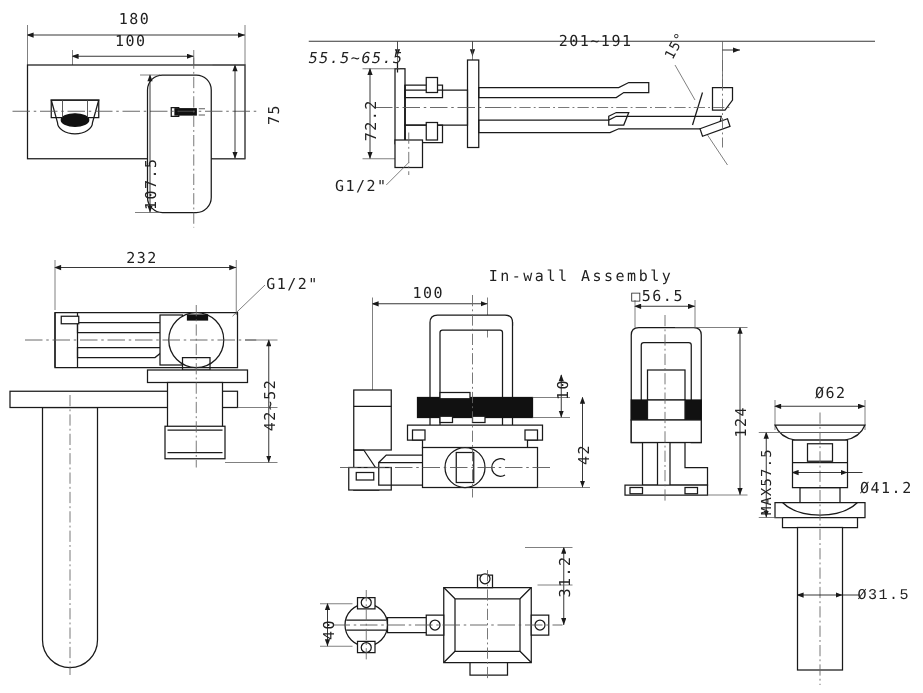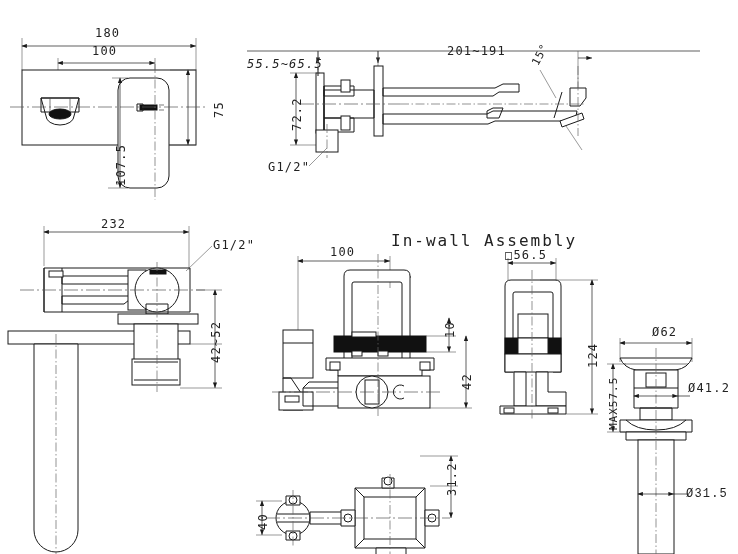--- a/index.html
+++ b/index.html
@@ -1,25 +1,25 @@
 <!DOCTYPE html>
 <html><head>
 <meta charset="utf-8">
 <style>
   html,body{margin:0;padding:0;background:#ffffff;}
   body{width:738px;height:554px;overflow:hidden;
        font-family:"DejaVu Sans Mono","Liberation Mono",monospace;color:#1a1a1a;}
-  #sheet{position:relative;width:738px;height:438px;background:#fff;margin-top:18px;}
+  #sheet{position:relative;width:738px;height:438px;background:#fff;}
   svg{position:absolute;left:0;top:0;width:738px;height:554px;}
   .lbl{position:absolute;font-family:"DejaVu Sans Mono","Liberation Mono",monospace;
        font-size:12px;letter-spacing:1.2px;color:#222;white-space:nowrap;
        line-height:1;}
   .lbl.sm{font-size:11px;letter-spacing:1px;}
   .lbl.vert{transform-origin:0 0;transform:rotate(-90deg);}
-  .lbl.title{font-size:16px;letter-spacing:2px;}
+  .lbl.title{font-size:12px;letter-spacing:2px;}
 </style>
 </head>
 <body>
 
 <div id="sheet">
 
 <svg viewBox="0 0 738 554" xmlns="http://www.w3.org/2000/svg">
   <defs>
     <marker id="ar" markerWidth="9" markerHeight="9" refX="8" refY="3" orient="auto" markerUnits="strokeWidth">
       <path d="M0,0 L8,3 L0,6 z" fill="#1a1a1a"></path>
@@ -328,17 +328,17 @@
 <div class="lbl" style="left:330px; top:228px;">100</div>
 <div class="lbl vert" style="left:444px; top:320px;">10</div>
 <div class="lbl vert" style="left:461px; top:372px;">42</div>
 <div class="lbl" style="left:505px; top:231px;text-align:right;"><span>□</span><span>56.5</span></div>
 <div class="lbl vert" style="left:587px; top:350px;">124</div>
 
 <div class="lbl vert" style="left:257px; top:512px;">40</div>
 <div class="lbl vert" style="left:446px; top:478px;">31.2</div>
 
 <div class="lbl" style="left:636px; top:308px;padding-left:16px;"><span>Ø</span><span>62</span></div>
-<div class="lbl" style="left:688px; top:364px;"><span>Ø</span><span>41.2</span></div>
+<div class="lbl" style="left:688px; top:384px;"><span>Ø</span><span>41.2</span></div>
 <div class="lbl" style="left:686px; top:470px;font-family:Liberation Mono, monospace;"><span>Ø</span><span>31.5</span></div>
 <div class="lbl sm vert" style="left:608px; top:412px;">MAX57.5</div>
 
 </div>
 
 </body></html>

